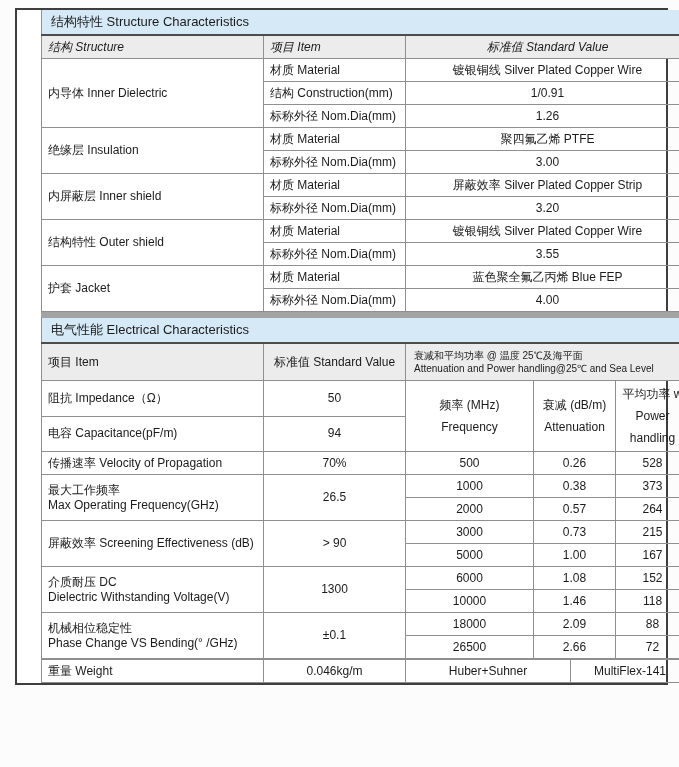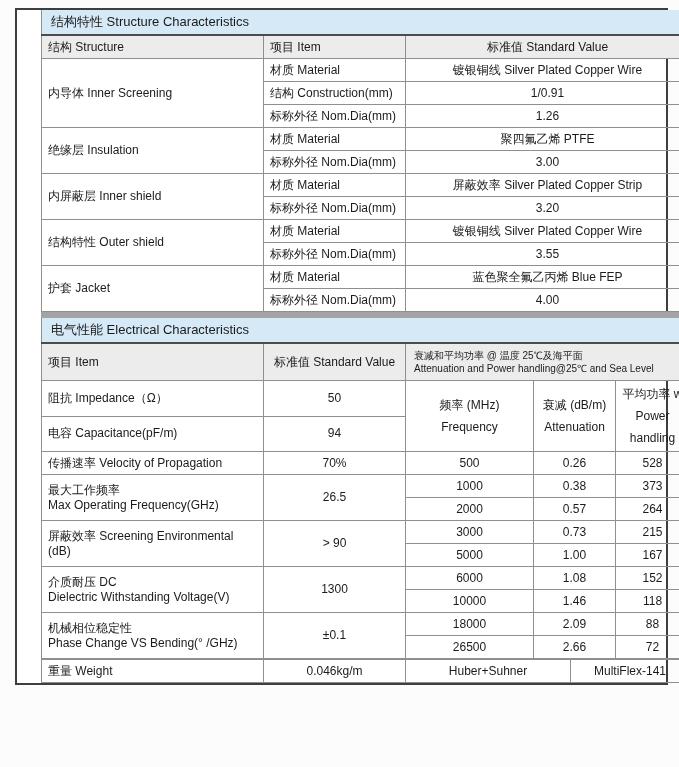--- a/index.html
+++ b/index.html
@@ -30,21 +30,21 @@
   tr.sec td {
     background:#d5e9f6;
     border-top:6px solid #a3a3a3;
     border-bottom:2px solid #4c4c4c;
     font-size:13px;
     height:20px;
     padding-left:9px;
     white-space:nowrap;
   }
   tr.sec.first td { border-top:none; }
-  tr.hdr td { background:#ececec; height:18px; }
+  tr.hdr td { background:#ececec; height:18px;font-style:italic; }
   tr.r td { height:18px; }
   tr.tall td { height:32px; }
   tr.ehdr td { background:#ececec; height:32px; }
   td.note { font-size:10px; line-height:1.3; padding-left:8px; }
   td.subhdr { line-height:22px; }
 </style>
 </head>
 <body>
 
 <div class="sheet">
@@ -58,21 +58,21 @@
     <tbody>
       <tr class="sec first">
         <td colspan="3">结构特性 Structure Characteristics</td>
       </tr>
       <tr class="hdr">
         <td>结构 Structure</td>
         <td>项目 Item</td>
         <td class="c">标准值 Standard Value</td>
       </tr>
       <tr class="r">
-        <td rowspan="3">内导体 Inner Screening</td>
+        <td rowspan="3">内导体 Inner Dielectric</td>
         <td>材质 Material</td>
         <td class="c">镀银铜线 Silver Plated Copper Wire</td>
       </tr>
       <tr class="r">
         <td>结构 Construction(mm)</td>
         <td class="c">1/0.91</td>
       </tr>
       <tr class="r">
         <td>标称外径 Nom.Dia(mm)</td>
         <td class="c">1.26</td>
@@ -163,21 +163,21 @@
         <td class="c">1000</td>
         <td class="c">0.38</td>
         <td class="c">373</td>
       </tr>
       <tr class="r">
         <td class="c">2000</td>
         <td class="c">0.57</td>
         <td class="c">264</td>
       </tr>
       <tr class="r">
-        <td rowspan="2">屏蔽效率 Screening Environmental (dB)</td>
+        <td rowspan="2">屏蔽效率 Screening Effectiveness (dB)</td>
         <td rowspan="2" class="c">&gt; 90</td>
         <td class="c">3000</td>
         <td class="c">0.73</td>
         <td class="c">215</td>
       </tr>
       <tr class="r">
         <td class="c">5000</td>
         <td class="c">1.00</td>
         <td class="c">167</td>
       </tr>

